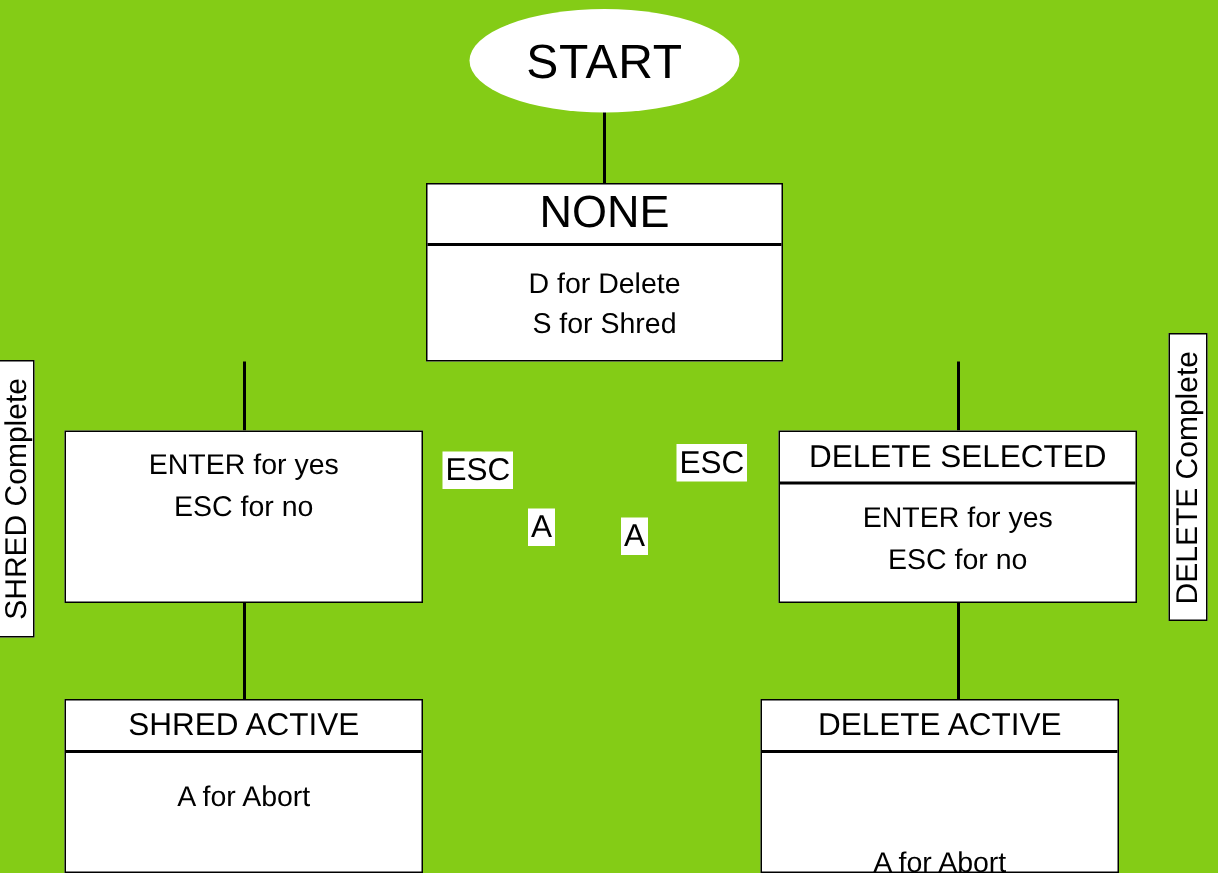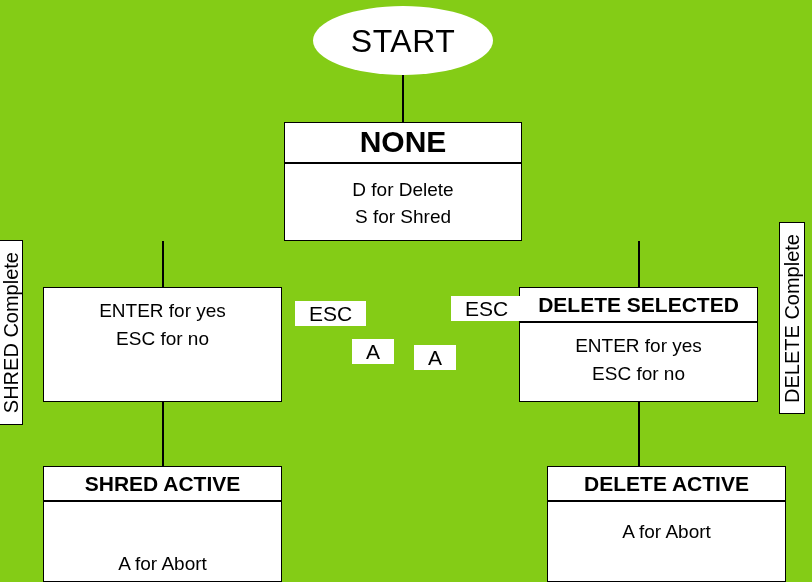--- a/index.html
+++ b/index.html
@@ -40,21 +40,21 @@
   .state-box {
     position: absolute;
     background: #ffffff;
     border: 1px solid #000000;
     box-sizing: border-box;
     display: flex;
     flex-direction: column;
   }
   .state-title {
     font-size: 21px;
-    font-weight: bold;
+    font-weight: normal;
     color: #000000;
     text-align: center;
     border-bottom: 2px solid #000000;
     padding: 5px 6px 4px 6px;
     line-height: 1.15;
     white-space: nowrap;
   }
   .state-body {
     flex: 1;
     font-size: 19px;
@@ -69,23 +69,23 @@
   #box-none { left: 284px; top: 122px; width: 238px; height: 119px; }
   #box-none .state-title { font-size: 30px; padding: 2px 6px 2px 6px; }
   #box-none .state-body { padding-top: 12px; }
 
   
   #box-shred-selected { left: 43px; top: 287px; width: 239px; height: 115px; }
   
   #box-delete-selected { left: 519px; top: 287px; width: 239px; height: 115px; }
 
   
-  #box-shred-active { left: 43px; top: 466px; width: 239px; height: 116px; gap: 32px; }
+  #box-shred-active { left: 43px; top: 466px; width: 239px; height: 116px; }
   
-  #box-delete-active { left: 547px; top: 466px; width: 239px; height: 116px; }
+  #box-delete-active { left: 507px; top: 466px; width: 239px; height: 116px; gap: 44px; }
 
   #box-shred-active .state-body,
   #box-delete-active .state-body { padding-top: 16px; }
 
   
   .vlabel {
     position: absolute;
     background: #ffffff;
     border: 1px solid #000000;
     box-sizing: border-box;
@@ -105,21 +105,21 @@
   #vlabel-shred  { left: -1px;  top: 240px; width: 24px; height: 185px; }
   #vlabel-delete { left: 779px; top: 222px; width: 26px; height: 192px; }
 
   
   .edge-label {
     position: absolute;
     background: #ffffff;
     color: #000000;
     font-size: 21px;
     line-height: 1.1;
-    padding: 1px 14px;
+    padding: 1px 2px;
     box-sizing: border-box;
     white-space: nowrap;
     text-align: left;
   }
   #lbl-esc-left  { left: 295px; top: 301px; }
   #lbl-esc-right { left: 451px; top: 296px; }
   #lbl-a-left    { left: 352px; top: 339px; }
   #lbl-a-right   { left: 414px; top: 345px; }
 
   

